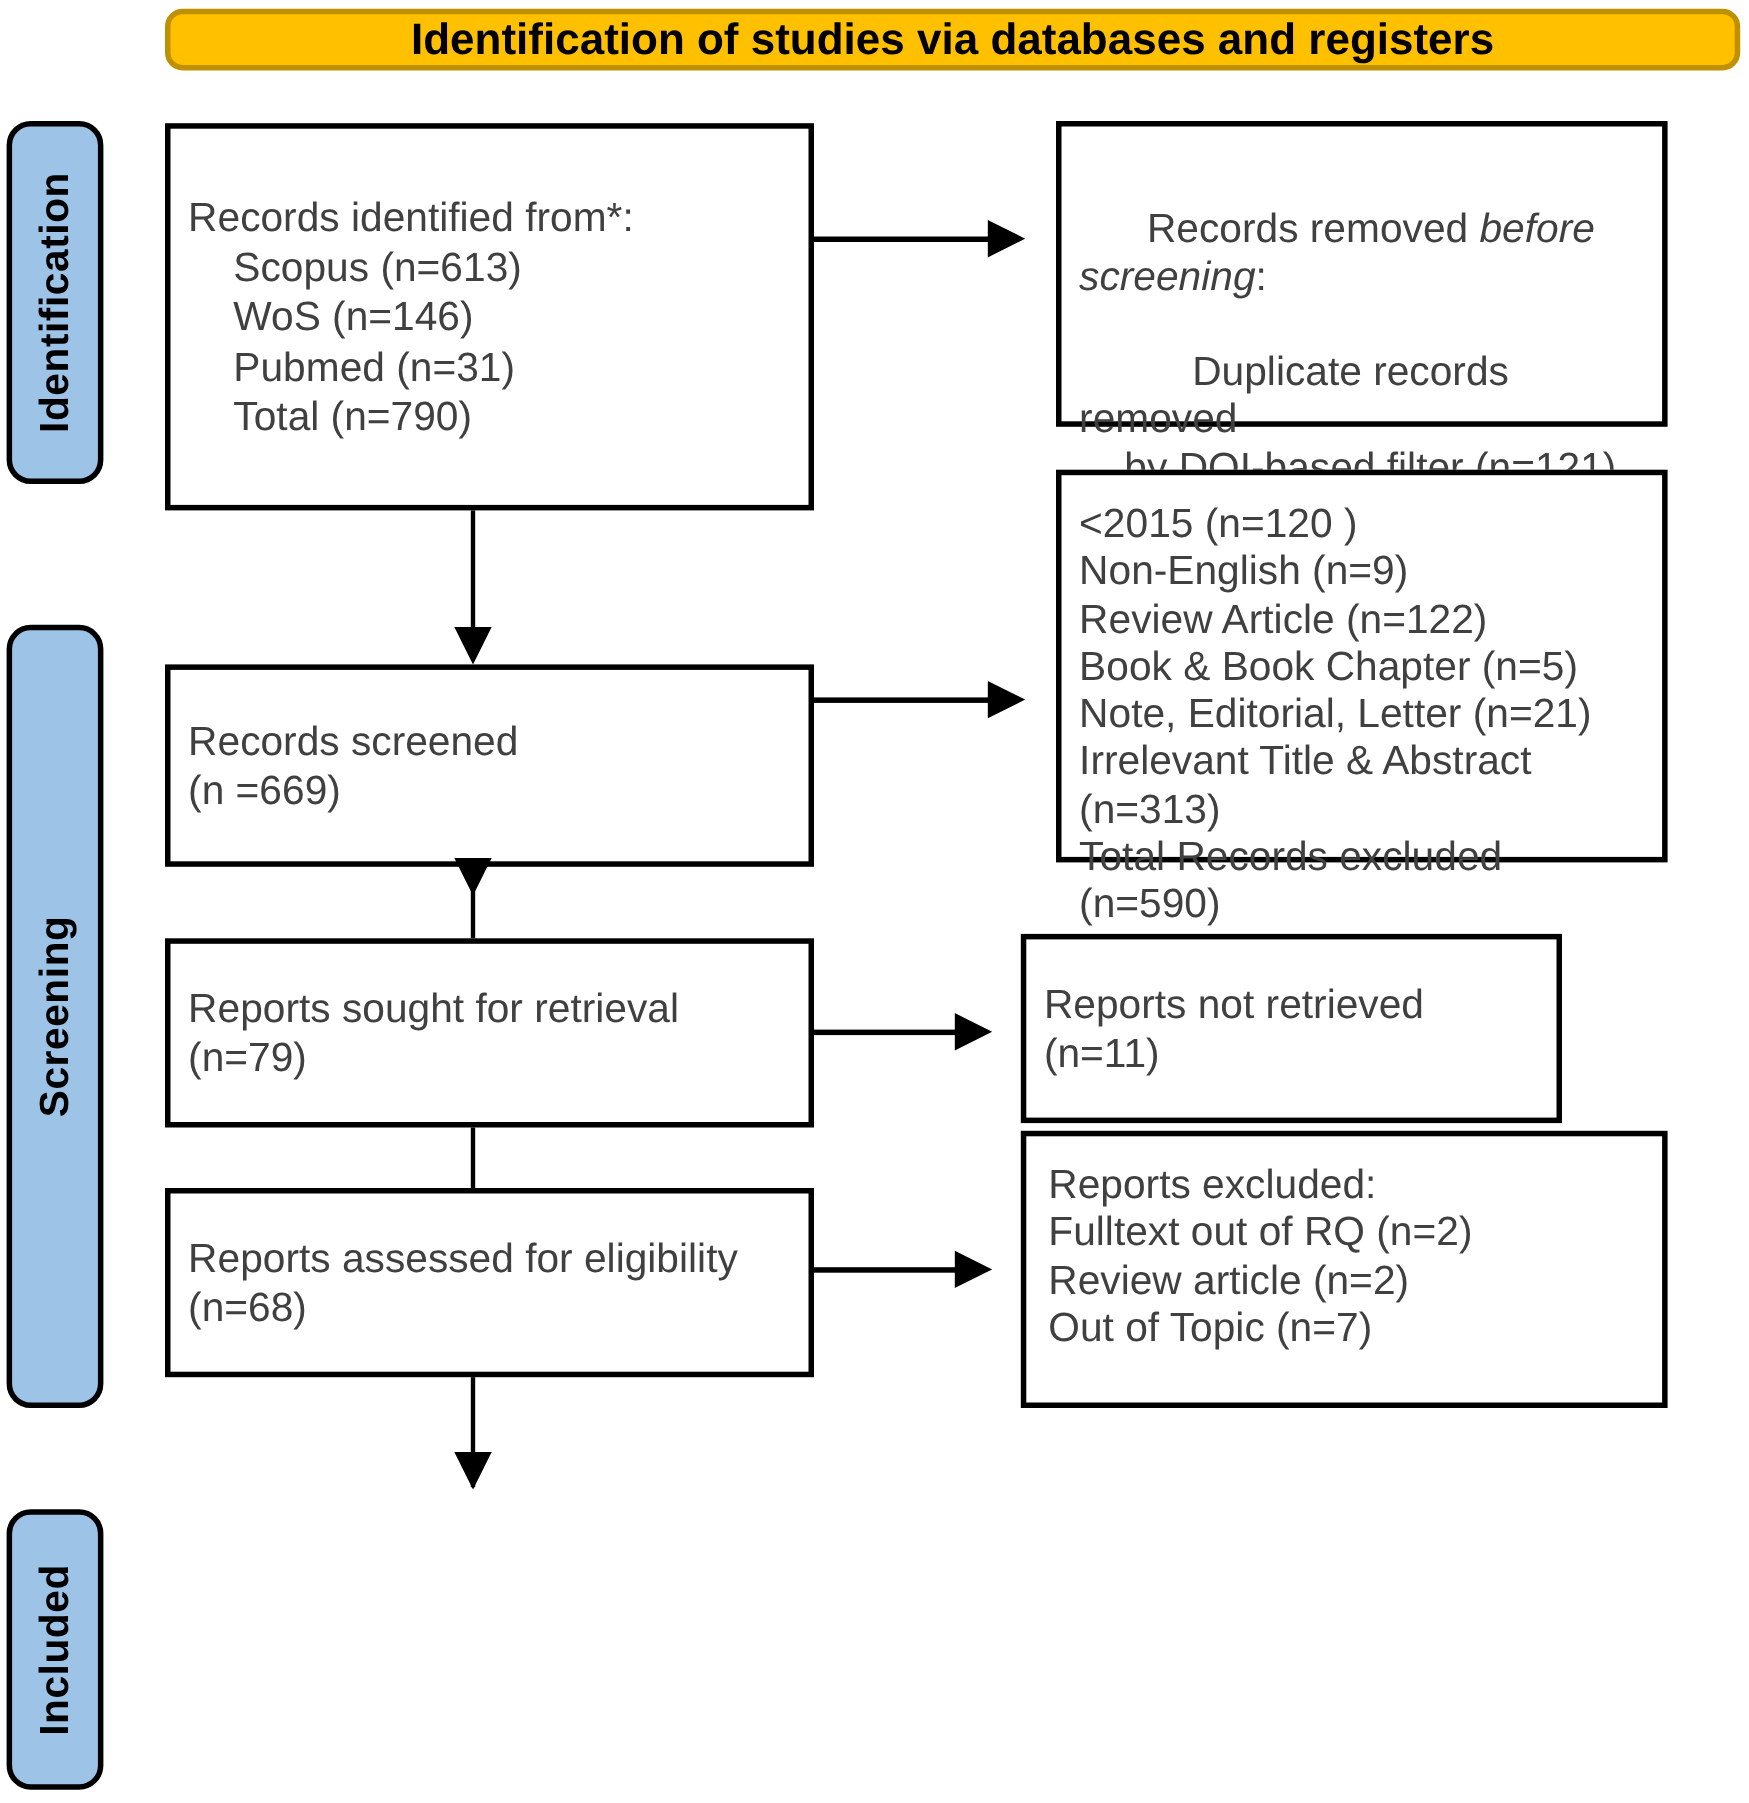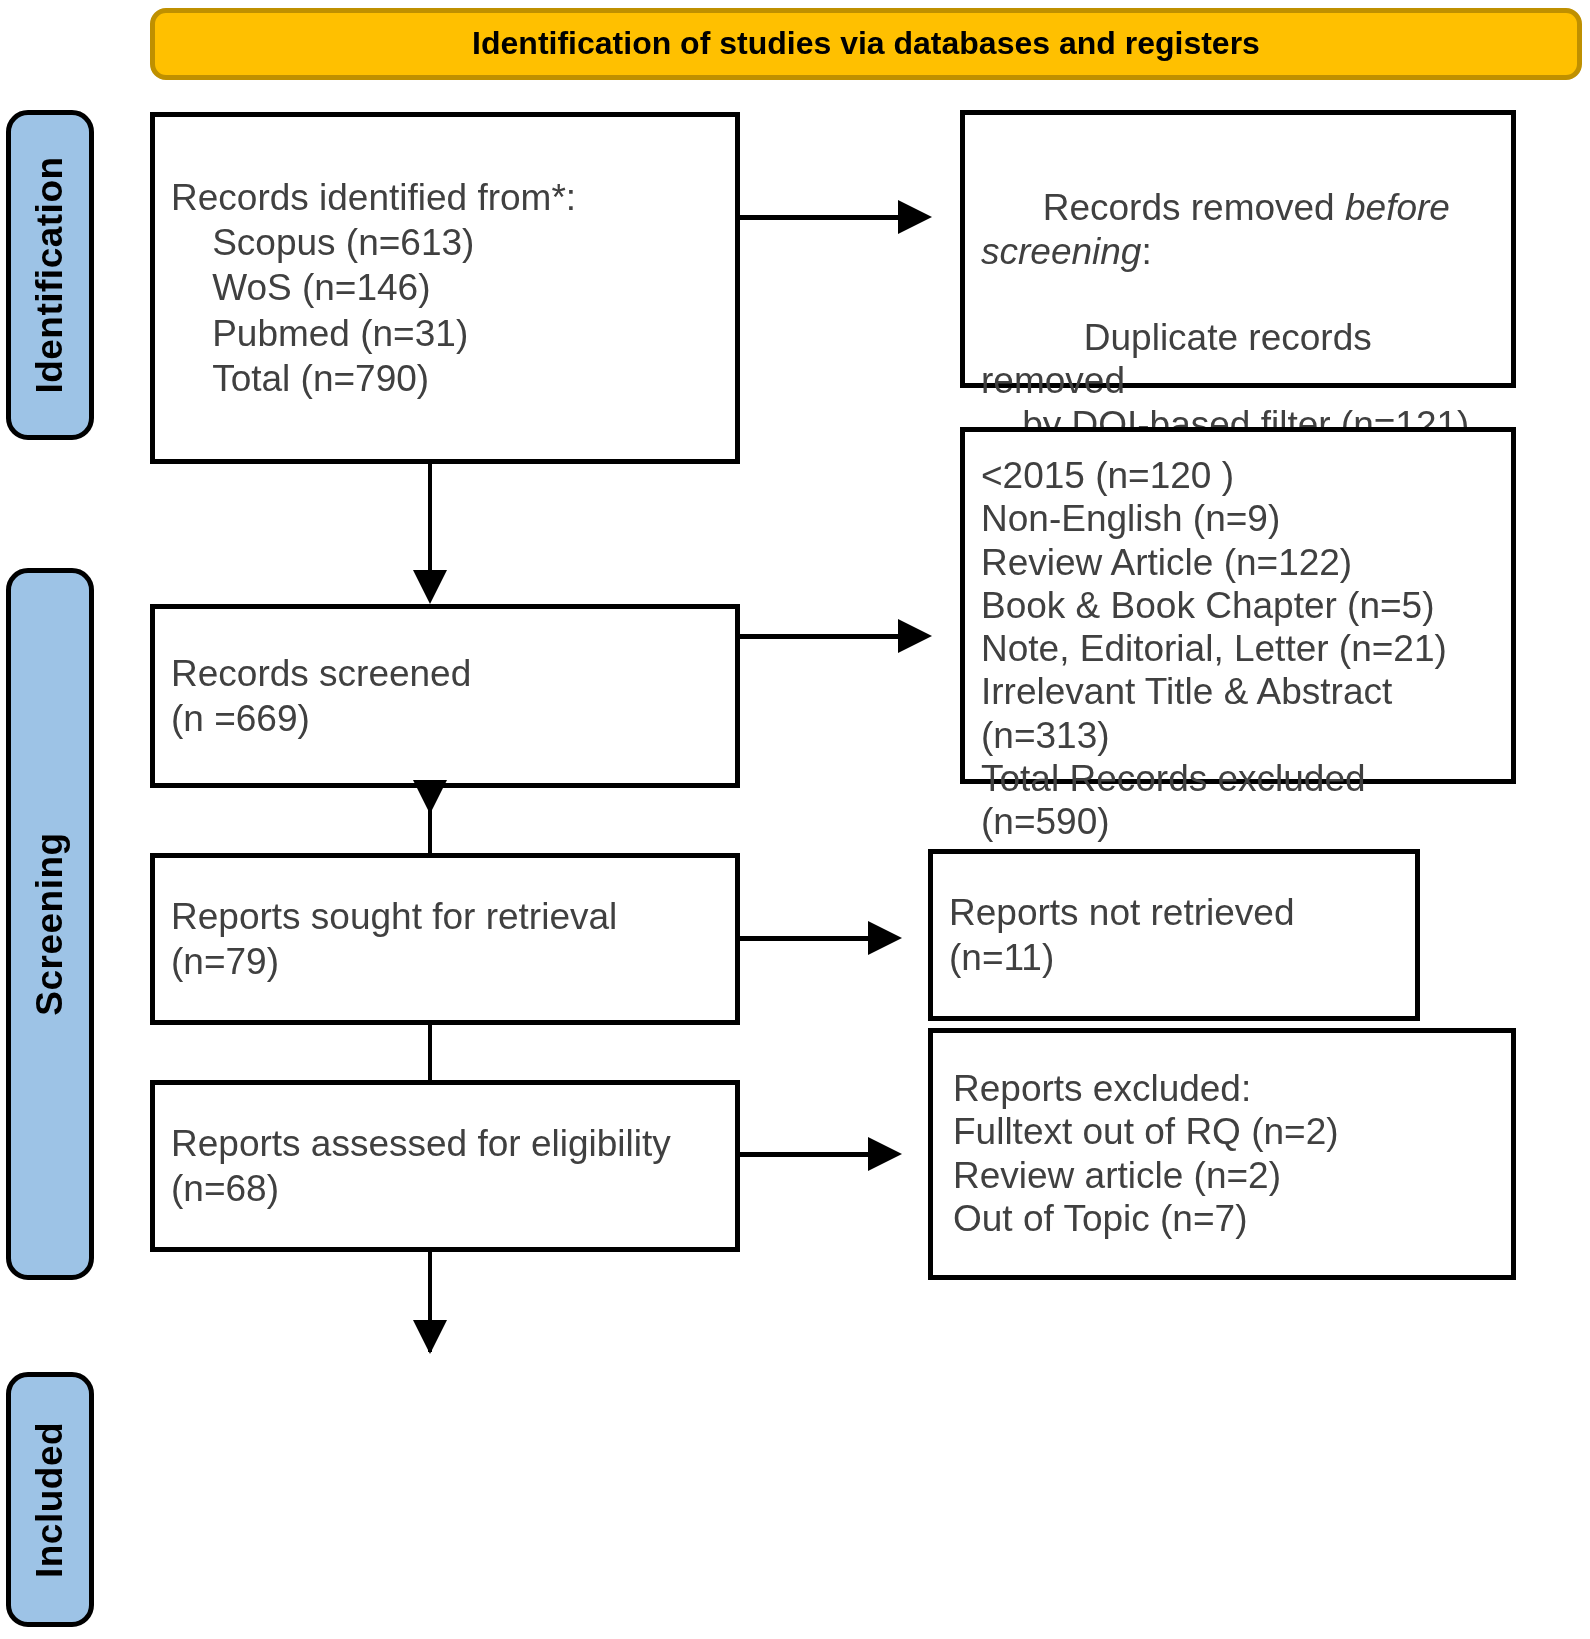--- a/index.html
+++ b/index.html
@@ -101,21 +101,21 @@
     border-top: 17px solid transparent;
     border-bottom: 17px solid transparent;
     border-left: 34px solid #000000;
   }
 </style>
 </head>
 <body>
 
 <div id="prisma-canvas">
 
-  <div class="phase-banner" style="left:150px; top:8px; width:1432px; height:72px; font-size:32px;">
+  <div class="phase-banner" style="left:150px; top:8px; width:1432px; height:56px; font-size:40px;">
     <span>Identification of studies via databases and registers</span>
   </div>
 
   <div class="stage-tab" style="left:6px; top:110px; width:88px; height:330px;">
     <span class="stage-label">Identification</span>
   </div>
 
   <div class="stage-tab" style="left:6px; top:568px; width:88px; height:712px;">
     <span class="stage-label">Screening</span>
   </div>
@@ -182,21 +182,21 @@
 
   <div class="conn-v-line" style="left:428px; top:1025px; height:94px;"></div>
   <div class="arrow-down" style="left:413px; top:1082px;"></div>
 
   <div class="flow-box" style="left:150px; top:1080px; width:590px; height:172px;">
     <div class="box-text">Reports assessed for eligibility
 (n=68)</div>
   </div>
 
   <div class="flow-box" style="left:928px; top:1028px; width:588px; height:252px;">
-    <div class="box-text tight" style="align-self:flex-start; margin-top:34px;padding-left:20px;">Reports excluded:
+    <div class="box-text tight" style="align-self:flex-start; margin-top:22px;padding-left:20px;">Reports excluded:
 Fulltext out of RQ (n=2)
 Review article (n=2)
 Out of Topic (n=7)</div>
   </div>
 
   <div class="conn-h-line" style="left:740px; top:1152px; width:132px;"></div>
   <div class="arrow-right" style="left:868px; top:1137px;"></div>
 
   <div class="conn-v-line" style="left:428px; top:1252px; height:100px;"></div>
   <div class="arrow-down" style="left:413px; top:1320px;"></div>

